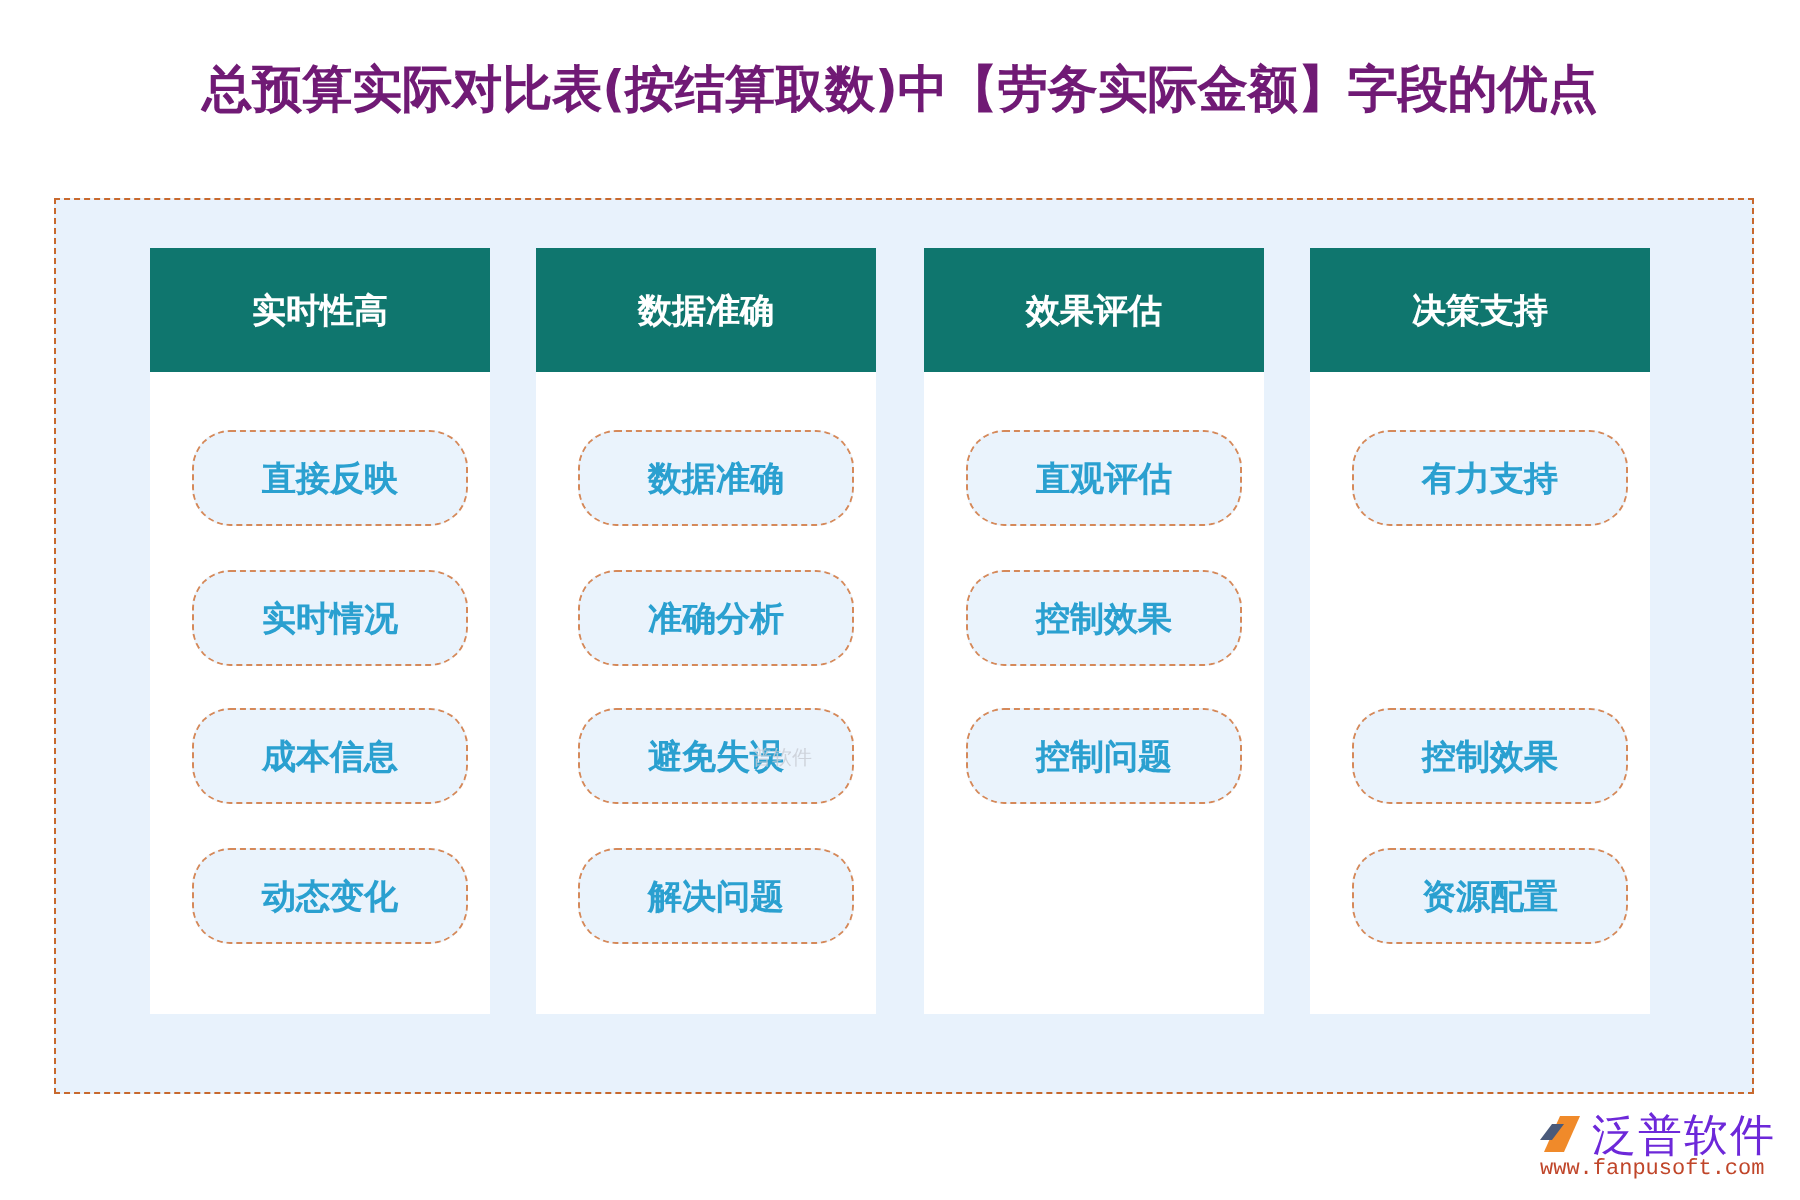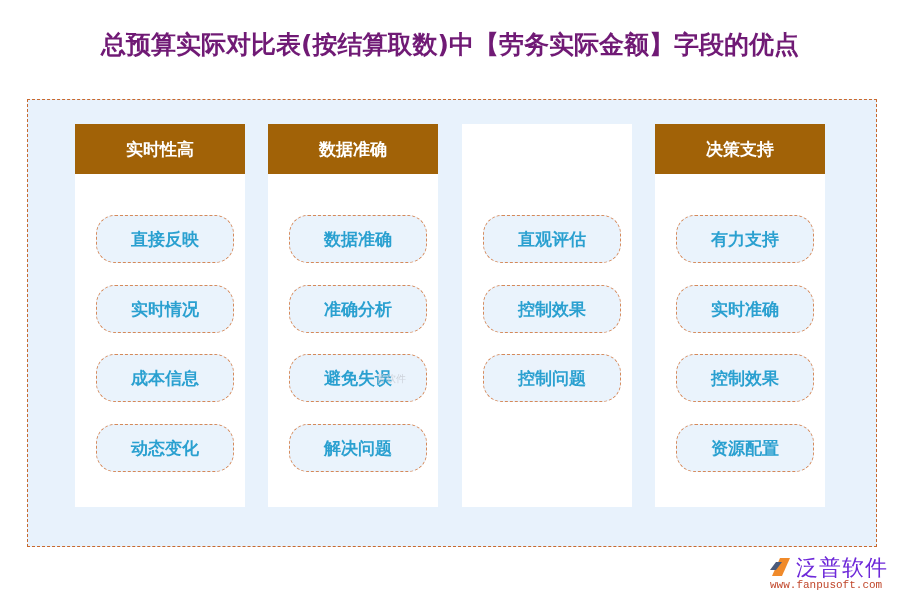--- a/index.html
+++ b/index.html
@@ -3,21 +3,21 @@
 <meta charset="utf-8">
 <style>
   html, body { margin: 0; padding: 0; }
   body { width: 900px; height: 600px; background: #ffffff; position: relative; overflow: hidden;
          font-family: "DejaVu Sans", "Liberation Sans", sans-serif; }
   .title { position: absolute; left: 0; top: 28px; width: 900px; text-align: center;
            font-size: 25px; font-weight: bold; color: #701a75; letter-spacing: 0px; }
   .frame { position: absolute; left: 27px; top: 99px; width: 850px; height: 448px;
            background: #e8f2fc; border: 1.5px dashed #c8692e; box-sizing: border-box; }
   .col { position: absolute; top: 124px; width: 170px; height: 383px; background: #ffffff; }
-  .col-head { height: 50px; background: #a16207; color: #fff; font-size: 17px; font-weight: bold;
+  .col-head { height: 62px; background: #0f766e; color: #fff; font-size: 17px; font-weight: bold;
               display: flex; align-items: center; justify-content: center; }
   .item { position: absolute; left: 21px; width: 138px; height: 48px; box-sizing: border-box;
           background: #eaf3fc; border: 1.5px dashed #d5895a; border-radius: 19px;
           display: flex; align-items: center; justify-content: center;
           color: #2aa0d0; font-size: 17px; font-weight: bold; }
   .logo { position: absolute; left: 768px; top: 553px; width: 125px; height: 45px; }
   .logo-icon { position: absolute; left: 0; top: 3px; width: 24px; height: 22px; }
   .logo-text { position: absolute; left: 28px; top: 0px; font-size: 22px; color: #6d28d9; letter-spacing: 1px; }
   .logo-url { position: absolute; left: 2px; top: 26px; font-size: 11px; color: #c0462a;
               font-family: Liberation Mono, monospace; }
@@ -40,29 +40,29 @@
 
 <div class="col" style="left:268px">
   <div class="col-head">数据准确</div>
   <div class="item" style="top:91px">数据准确</div>
   <div class="item" style="top:161px">准确分析</div>
   <div class="item" style="top:230px">避免失误</div>
   <div class="item" style="top:300px">解决问题</div>
 </div>
 
 <div class="col" style="left:462px">
+  <div class="col-head">效果评估</div>
   <div class="item" style="top:161px">控制效果</div>
   <div class="item" style="top:91px">直观评估</div>
   <div class="item" style="top:230px">控制问题</div>
 </div>
 
 <div class="col" style="left:655px">
   <div class="col-head">决策支持</div>
   <div class="item" style="top:91px">有力支持</div>
-  <div class="item" style="top:161px">实时准确</div>
   <div class="item" style="top:230px">控制效果</div>
   <div class="item" style="top:300px">资源配置</div>
 </div>
 
 <div class="watermark">普软件</div>
 
 <div class="logo">
   <svg class="logo-icon" viewBox="0 0 24 22">
     <path d="M4 20 L12 2 L22 2 L14 20 Z" fill="#f08a2a"></path>
     <path d="M2 14 L8 6 L14 6 L8 14 Z" fill="#4a5a7a"></path>

